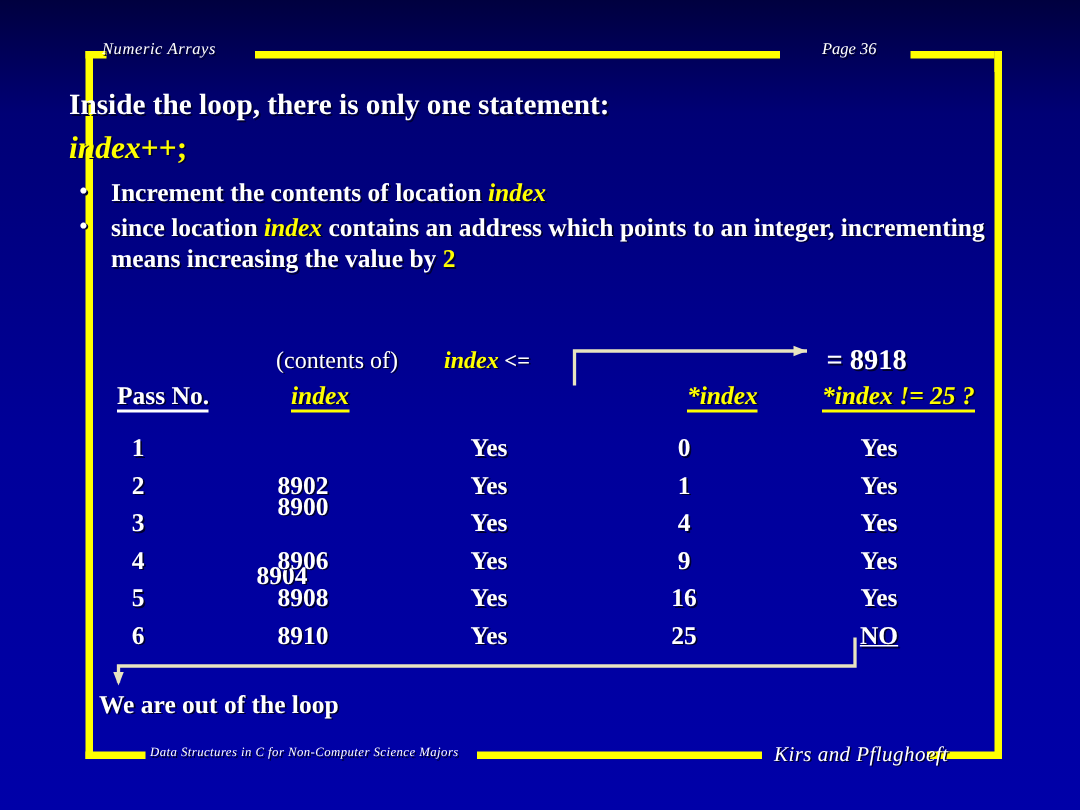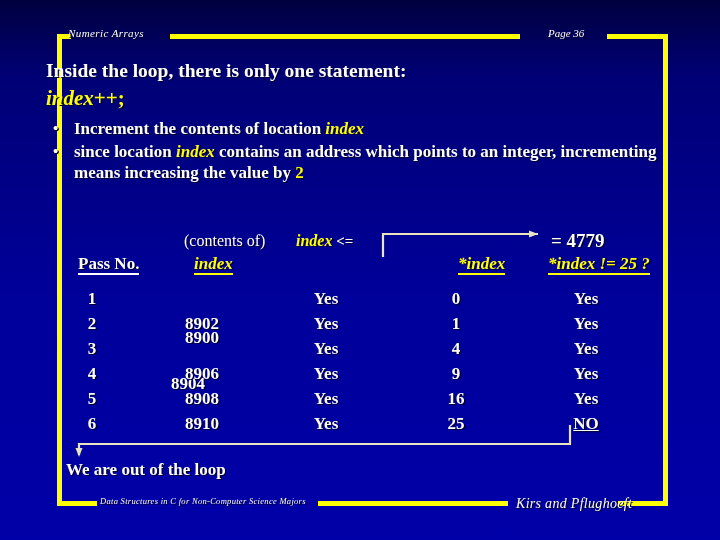--- a/index.html
+++ b/index.html
@@ -284,21 +284,21 @@
     </div>
   </div>
 
 
   <div class="tbl">
 
     <div class="t-contents">(contents of)</div>
 
     <div class="t-idxle"><em>index</em><span class="op"> &lt;=</span></div>
 
-    <div class="t-eq">= 4779</div>
+    <div class="t-eq">= 8918</div>
 
     <div class="hdr-row">
       <div class="th white" style="left:0px; top:0px;">Pass No.</div>
       <div class="th yellow" style="left:116px; top:0px; font-style:italic;">index</div>
       <div class="th yellow" style="left:380px; top:0px; font-style:italic;">*index</div>
       <div class="th yellow" style="left:470px; top:0px; font-style:italic;">*index != 25 ?</div>
     </div>
 
     <div class="rows">
 

